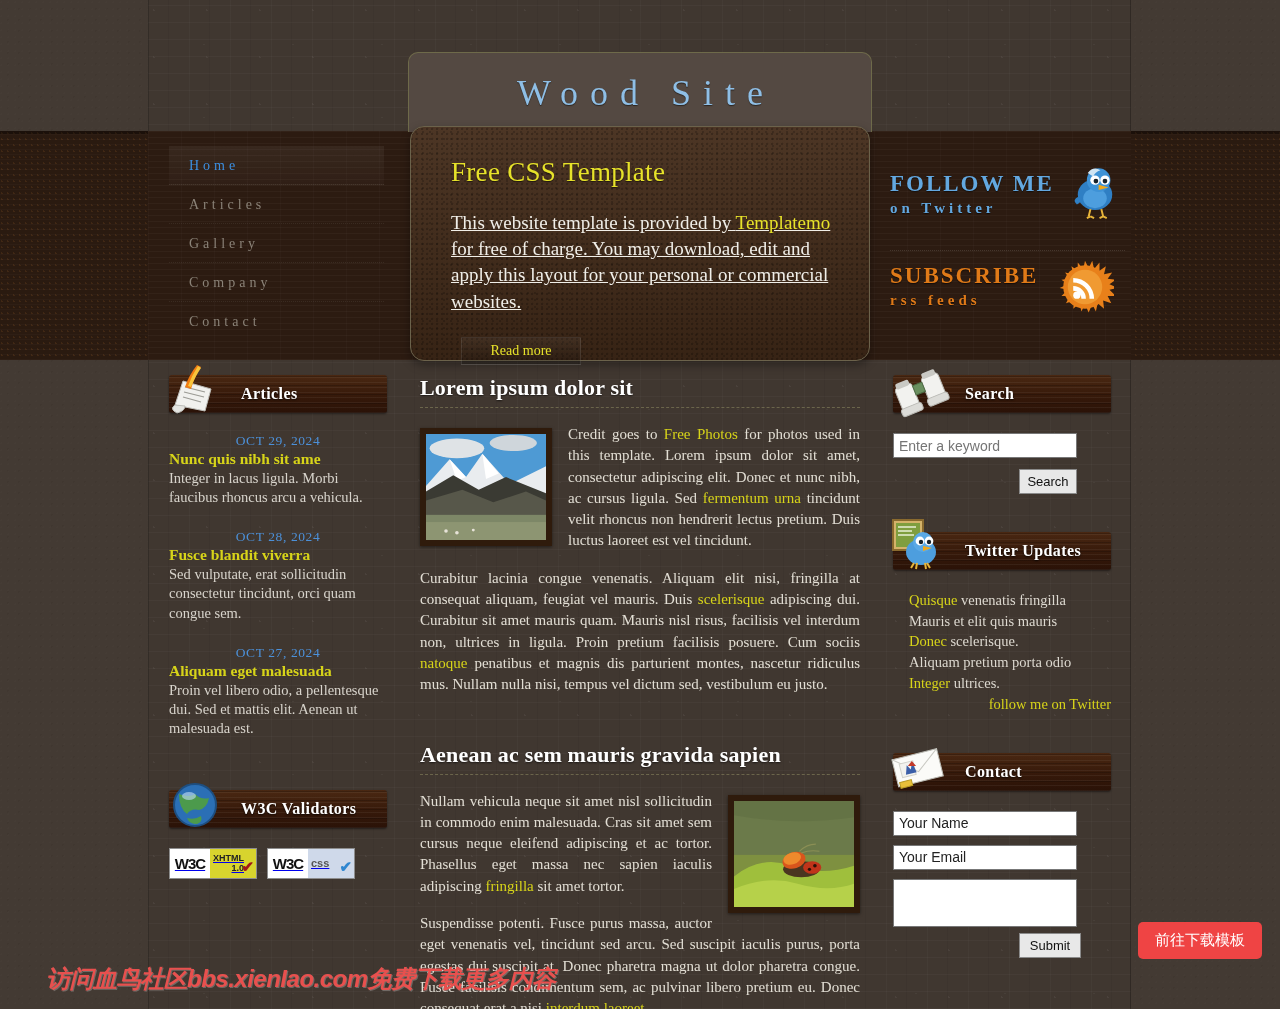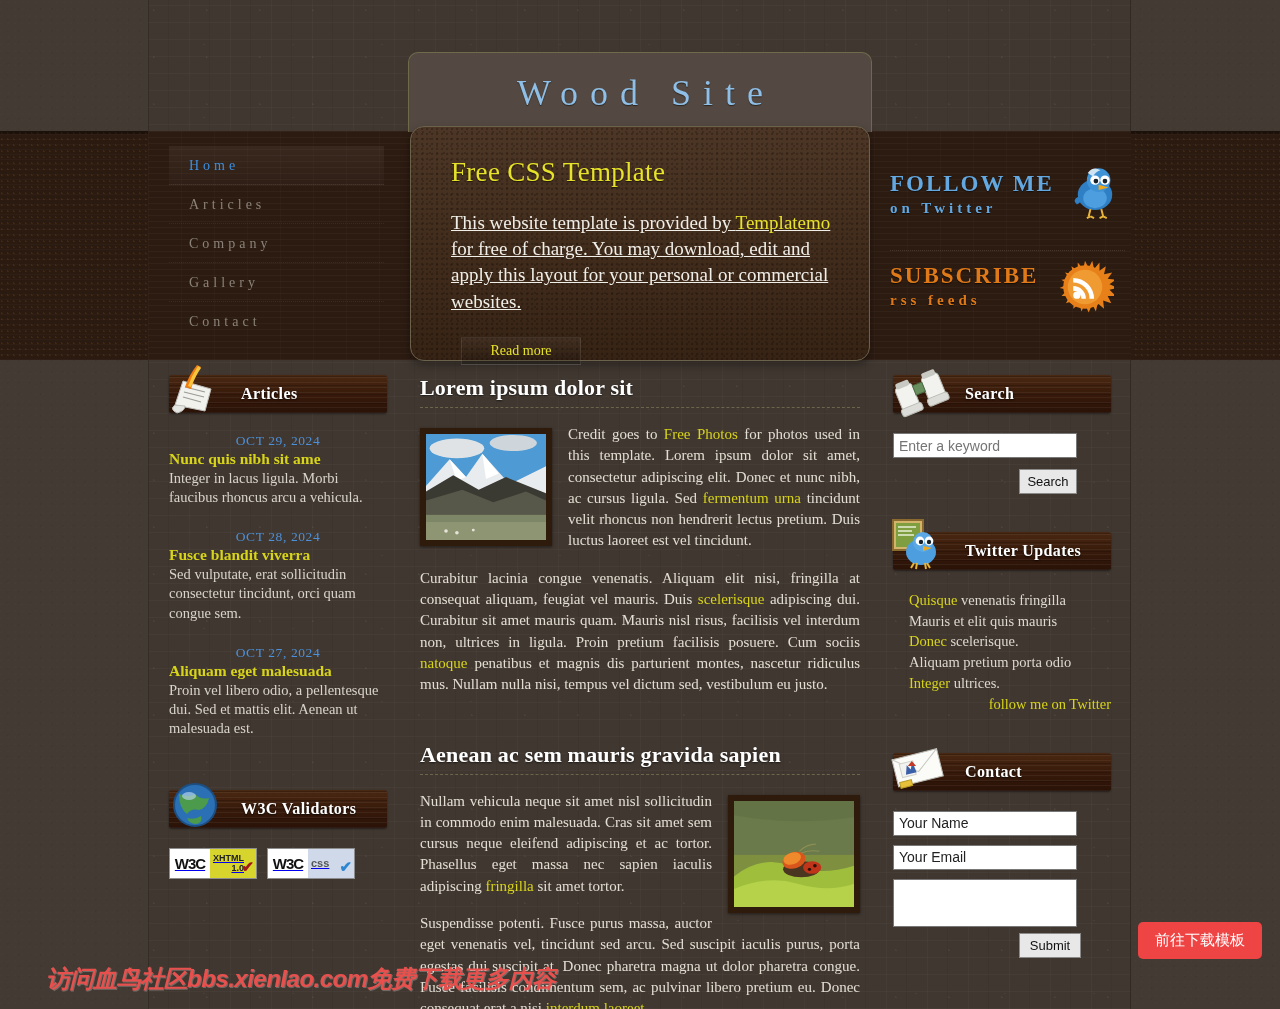--- a/index.html
+++ b/index.html
@@ -368,22 +368,22 @@
 
 <div class="stage">
 
   <div class="title-panel">
     <div class="site-title">Wood Site</div>
   </div>
 
   <nav class="nav">
     <a href="#" class="active">Home</a>
     <a href="#">Articles</a>
+    <a href="#">Gallery</a>
     <a href="#">Company</a>
-    <a href="#">Gallery</a>
     <a href="#">Contact</a>
   </nav>
 
   <div class="feature">
     <h2>Free CSS Template</h2>
     <p><span>This website template is provided by </span><a href="#">Templatemo</a><span> for free of charge. You may download, edit and apply this layout for your personal or commercial websites.</span></p>
     <a href="#" class="btn-readmore">Read more</a>
   </div>
 
   <div class="follow-block">

